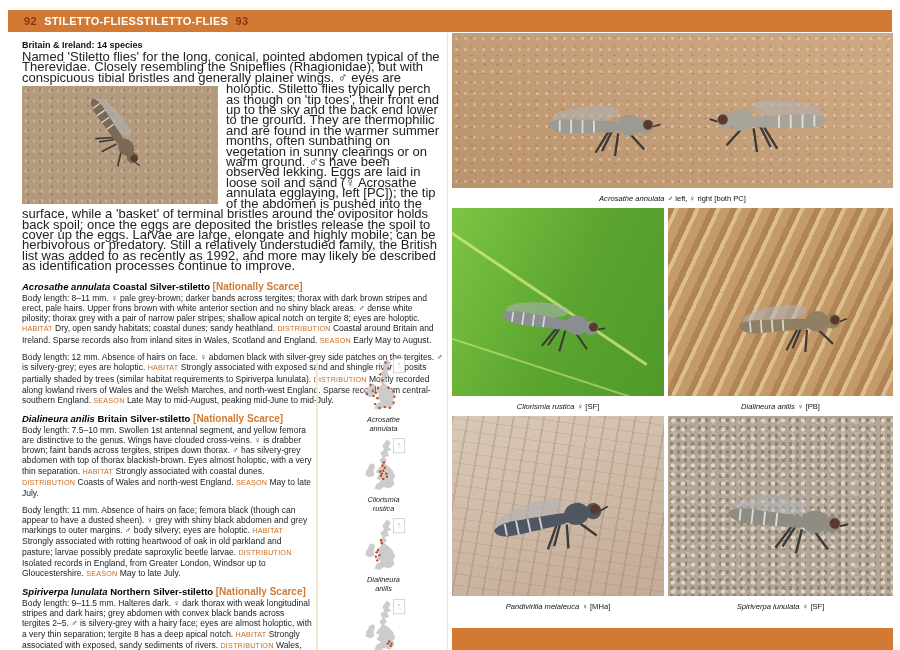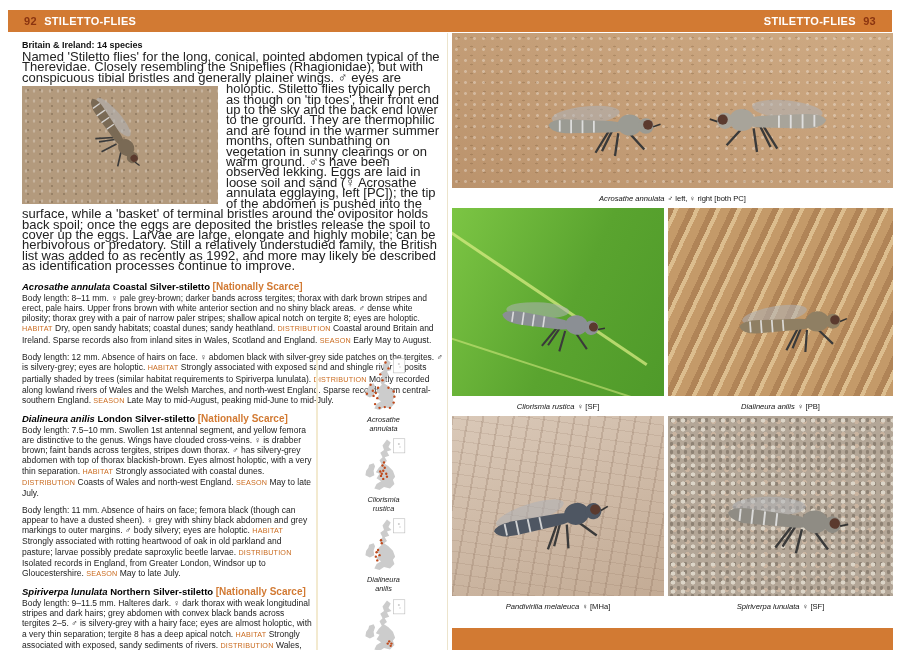--- a/index.html
+++ b/index.html
@@ -7,21 +7,21 @@
     --rust:#c05a1d;
     --lbl:#c96a1e;
     --ink:#222;
   }
   html,body{margin:0;padding:0;width:900px;height:650px;background:#fff;
     font-family:"Liberation Sans",sans-serif;color:var(--ink);overflow:hidden;}
   .spread{position:absolute;inset:0;background:#fff;}
 
   
   .topbar{position:absolute;left:8px;top:10px;width:884px;height:22px;background:var(--orange);
-    display:flex;justify-content:space-between;align-items:center;padding:0 12px;box-sizing:border-box;
+    display:flex;align-items:center;padding:0 12px;box-sizing:border-box;
     color:#fff;font-weight:bold;font-size:11px;letter-spacing:.3px;}
   .topbar .num{color:#8a3410;margin:0 4px;}
 
   
   .left-page{position:absolute;left:22px;top:40px;width:421px;}
   h1.family{font-size:12px;color:var(--rust);margin:0 0 2px;font-weight:bold;}
   h2.count{font-size:9px;margin:0 0 2px;font-weight:bold;color:#111;}
   .body-txt,.intro-a,.intro-b p{font-size:13px;line-height:10.4px;margin:0;text-align:left;}
   .intro-a{margin-bottom:1px;}
   .intro-photo{float:left;width:196px;height:118px;margin:2px 8px 2px 0;position:relative;overflow:hidden;}
@@ -141,21 +141,21 @@
     </div>
     <div id="species-list">
         <section class="sp full">
           <h3><i class="sci">Acrosathe annulata </i><b class="common">Coastal Silver-stiletto </b><span class="status">[Nationally Scarce]</span></h3>
           <p><span>Body length: 8–11 mm. ♀ pale grey-brown; darker bands across tergites; thorax with dark brown stripes and erect, pale hairs. Upper frons brown with white anterior section and no shiny black areas. ♂ dense white pilosity; thorax grey with a pair of narrow paler stripes; shallow apical notch on tergite 8; eyes are holoptic. </span><b class="lbl">HABITAT</b><span> Dry, open sandy habitats; coastal dunes; sandy heathland. </span><b class="lbl">DISTRIBUTION</b><span> Coastal around Britain and Ireland. Sparse records also from inland sites in Wales, Scotland and England. </span><b class="lbl">SEASON</b><span> Early May to August.</span></p>
         </section>
         <section class="sp full">
           <p><span>Body length: 12 mm. Absence of hairs on face. ♀ abdomen black with silver-grey side patches on the tergites. ♂ is silvery-grey; eyes are holoptic. </span><b class="lbl">HABITAT</b><span> Strongly associated with exposed sand and shingle river deposits partially shaded by trees (similar habitat requirements to Spiriverpa lunulata). </span><b class="lbl">DISTRIBUTION</b><span> Mostly recorded along lowland rivers of Wales and the Welsh Marches, and north-west England. Sparse records from central-southern England. </span><b class="lbl">SEASON</b><span> Late May to mid-August, peaking mid-June to mid-July.</span></p>
         </section>
         <section class="sp narrow">
-          <h3><i class="sci">Dialineura anilis </i><b class="common">London Silver-stiletto </b><span class="status">[Nationally Scarce]</span></h3>
+          <h3><i class="sci">Dialineura anilis </i><b class="common">Britain Silver-stiletto </b><span class="status">[Nationally Scarce]</span></h3>
           <p><span>Body length: 7.5–10 mm. Swollen 1st antennal segment, and yellow femora are distinctive to the genus. Wings have clouded cross-veins. ♀ is drabber brown; faint bands across tergites, stripes down thorax. ♂ has silvery-grey abdomen with top of thorax blackish-brown. Eyes almost holoptic, with a very thin separation. </span><b class="lbl">HABITAT</b><span> Strongly associated with coastal dunes. </span><b class="lbl">DISTRIBUTION</b><span> Coasts of Wales and north-west England. </span><b class="lbl">SEASON</b><span> May to late July.</span></p>
         </section>
         <section class="sp narrow">
           <p><span>Body length: 11 mm. Absence of hairs on face; femora black (though can appear to have a dusted sheen). ♀ grey with shiny black abdomen and grey markings to outer margins. ♂ body silvery; eyes are holoptic. </span><b class="lbl">HABITAT</b><span> Strongly associated with rotting heartwood of oak in old parkland and pasture; larvae possibly predate saproxylic beetle larvae. </span><b class="lbl">DISTRIBUTION</b><span> Isolated records in England, from Greater London, Windsor up to Gloucestershire. </span><b class="lbl">SEASON</b><span> May to late July.</span></p>
         </section>
         <section class="sp narrow">
           <h3><i class="sci">Spiriverpa lunulata </i><b class="common">Northern Silver-stiletto </b><span class="status">[Nationally Scarce]</span></h3>
           <p><span>Body length: 9–11.5 mm. Halteres dark. ♀ dark thorax with weak longitudinal stripes and dark hairs; grey abdomen with convex black bands across tergites 2–5. ♂ is silvery-grey with a hairy face; eyes are almost holoptic, with a very thin separation; tergite 8 has a deep apical notch. </span><b class="lbl">HABITAT</b><span> Strongly associated with exposed, sandy sediments of rivers. </span><b class="lbl">DISTRIBUTION</b><span> Wales, far north of England and Scotland. </span><b class="lbl">SEASON</b><span> Late May to mid-August, peaking in June.</span></p>
         </section>
       </div>

